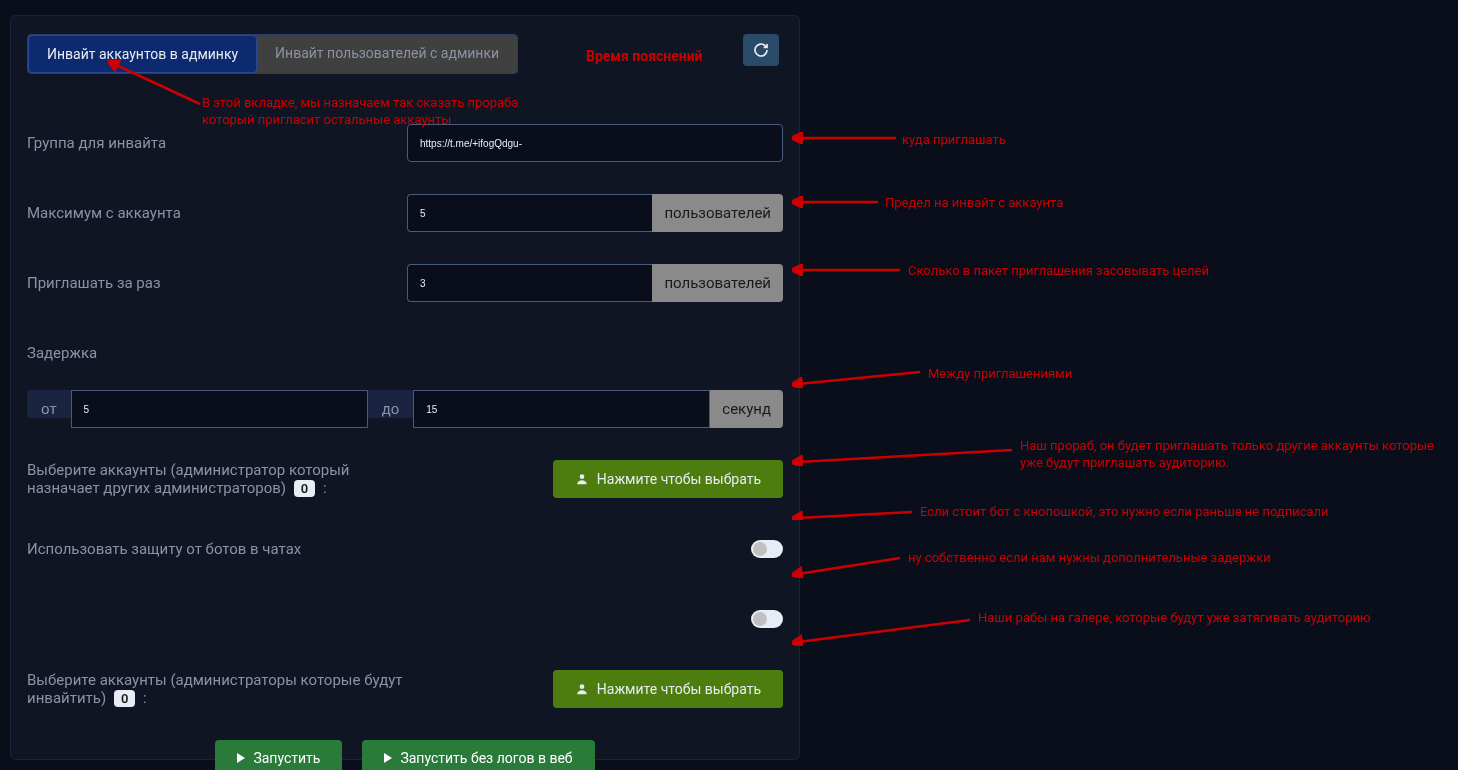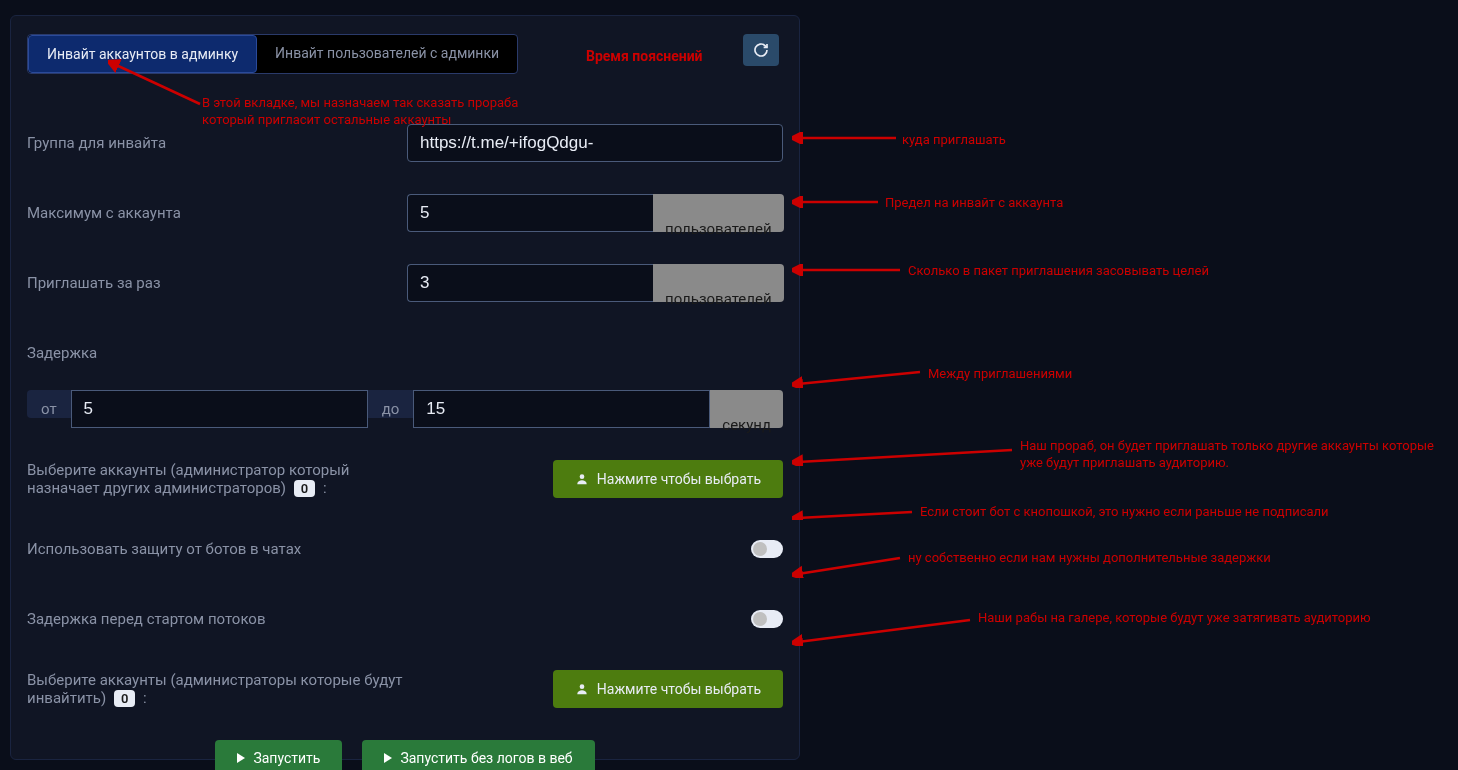--- a/index.html
+++ b/index.html
@@ -24,21 +24,21 @@
     padding: 18px 16px;
   }
   .tabs-row {
     display: flex;
     align-items: center;
     gap: 0;
     margin-bottom: 50px;
   }
   .tab-group {
     display: flex;
-    background: #000000;
+    background: #404040;
     border: 1px solid #2a3a6a;
     border-radius: 4px;
     overflow: hidden;
   }
   .tab {
     padding: 10px 18px;
     font-size: 14px;
     cursor: pointer;
     color: #8a92a6;
   }
@@ -91,35 +91,35 @@
     margin: 0 4px;
   }
   .input-text {
     flex: 1;
     height: 38px;
     background: #0a0e1a;
     border: 1px solid #4a5a7a;
     border-radius: 4px;
     color: #e8ecf5;
     padding: 0 12px;
-    font-size: 17px;
+    font-size: 10px;
   }
   .input-group {
     flex: 1;
     display: flex;
   }
   .input-group .input-text {
     border-top-right-radius: 0;
     border-bottom-right-radius: 0;
     border-right: none;
   }
   .suffix {
     background: #8a8a8a;
     color: #1a1a1a;
-    padding: 16px 12px;
+    padding: 0 12px;
     height: 38px;
     line-height: 38px;
     font-size: 15px;
     border-top-right-radius: 4px;
     border-bottom-right-radius: 4px;
   }
   .delay-row { margin-bottom: 18px; }
   .delay-inputs {
     display: flex;
     width: 100%;
@@ -278,21 +278,20 @@
       <span>Нажмите чтобы выбрать</span>
     </div>
   </div>
 
   <div class="row">
     <div class="row-label" style="flex:1">Использовать защиту от ботов в чатах</div>
     <div class="toggle"></div>
   </div>
 
   <div class="row">
-    <div class="row-label" style="flex:1">Задержка перед стартом потоков</div>
     <div class="toggle"></div>
   </div>
 
   <div class="row">
     <div class="row-label">
       <span>Выберите аккаунты (администраторы которые будут инвайтить)</span>
       <span class="badge">0</span>
       <span>:</span>
     </div>
     <div class="select-btn">

